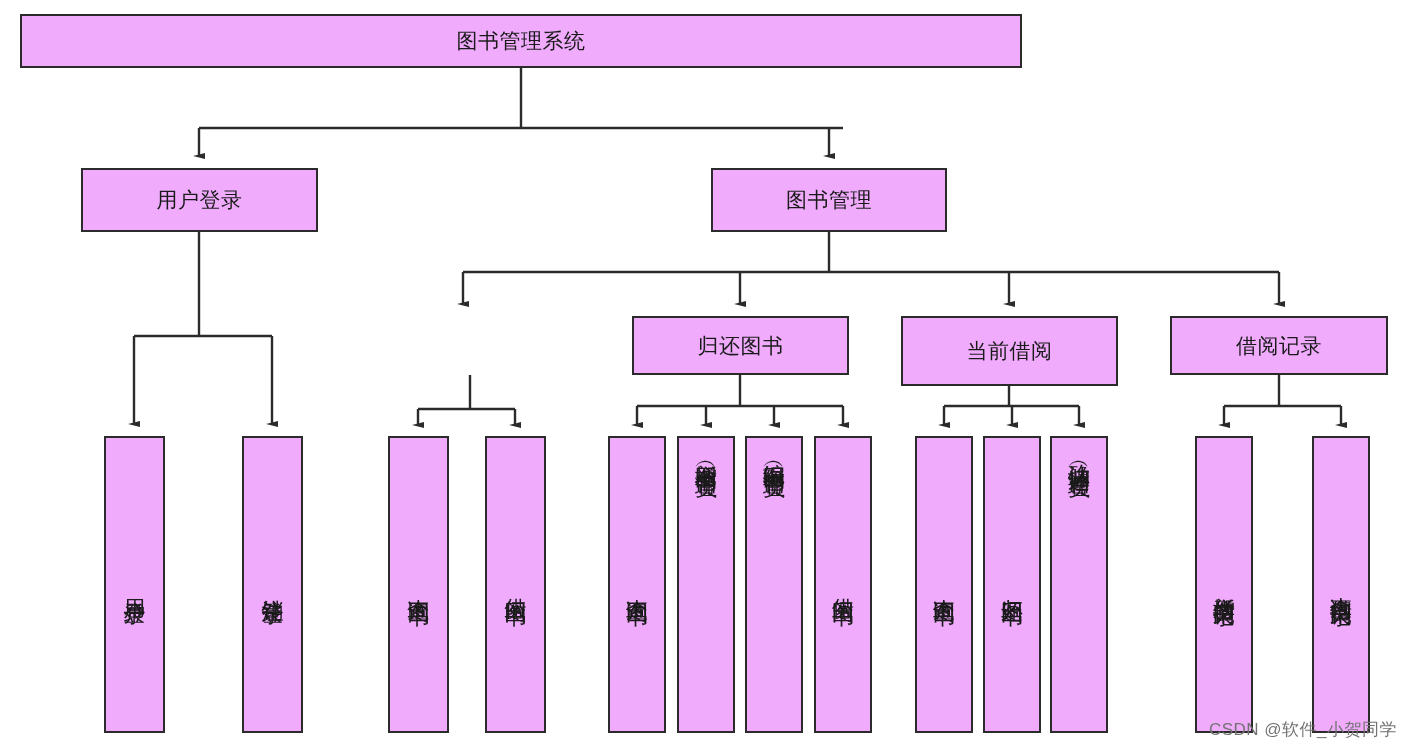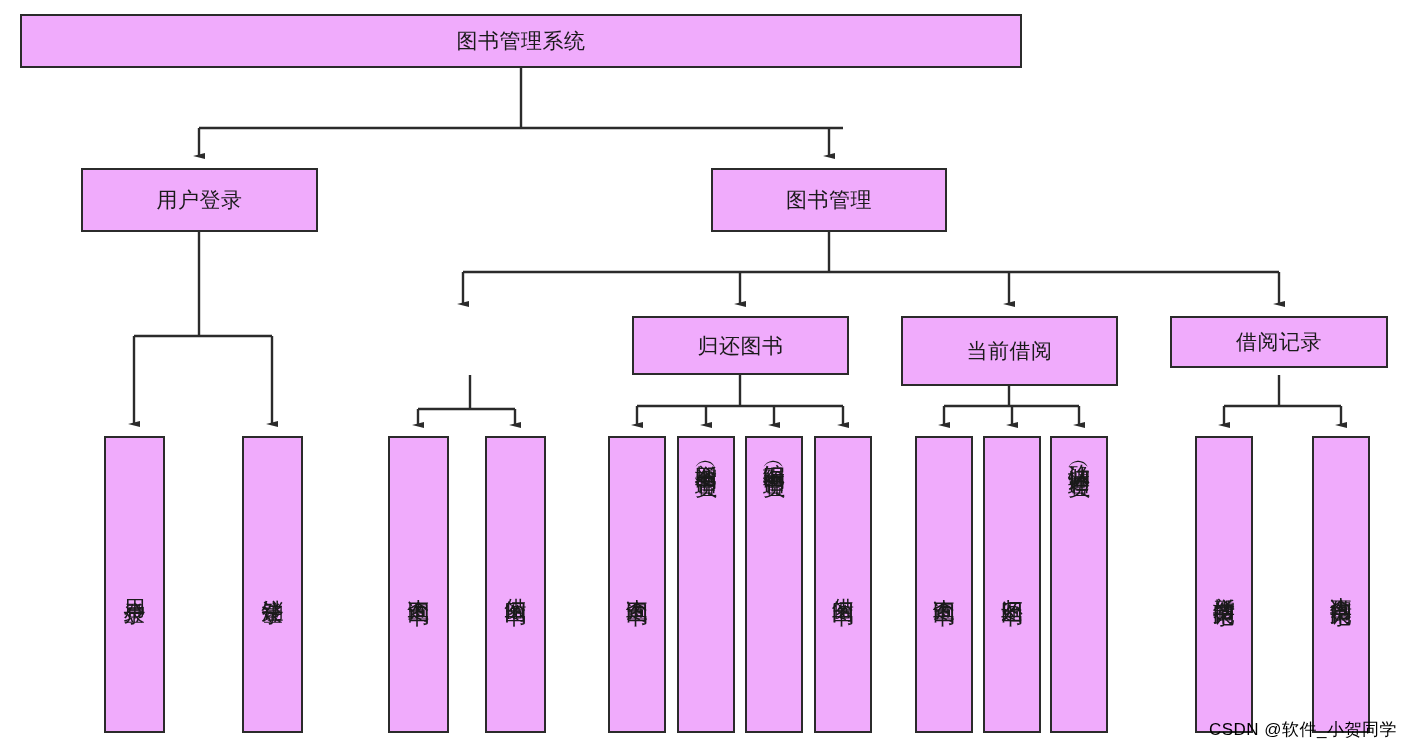--- a/index.html
+++ b/index.html
@@ -60,21 +60,21 @@
   }
   .node.vertical.centered {
     align-items: center;
     padding-top: 0;
   }
   .watermark {
     position: absolute;
     right: 8px;
     bottom: 6px;
     font-size: 17px;
-    color: #000000;
+    color: #737373;
     white-space: nowrap;
     letter-spacing: 0.5px;
     pointer-events: none;
   }
 </style>
 </head>
 <body>
 
 <div id="diagram-root">
 
@@ -138,21 +138,21 @@
   <div class="node horizontal" style="left:711px; top:168px; width:236px; height:64px;">
     <span class="node-label">图书管理</span>
   </div>
 
   <div class="node horizontal" style="left:632px; top:316px; width:217px; height:59px;">
     <span class="node-label">归还图书</span>
   </div>
   <div class="node horizontal" style="left:901px; top:316px; width:217px; height:70px;">
     <span class="node-label">当前借阅</span>
   </div>
-  <div class="node horizontal" style="left:1170px; top:316px; width:218px; height:52px;">
+  <div class="node horizontal" style="left:1170px; top:316px; width:218px; height:59px;">
     <span class="node-label">借阅记录</span>
   </div>
 
   <div class="node vertical centered" style="left:104px; top:436px; width:61px; height:297px;">
     <span class="node-label">用户登录</span>
   </div>
   <div class="node vertical centered" style="left:242px; top:436px; width:61px; height:297px;">
     <span class="node-label">注销登录</span>
   </div>
 

